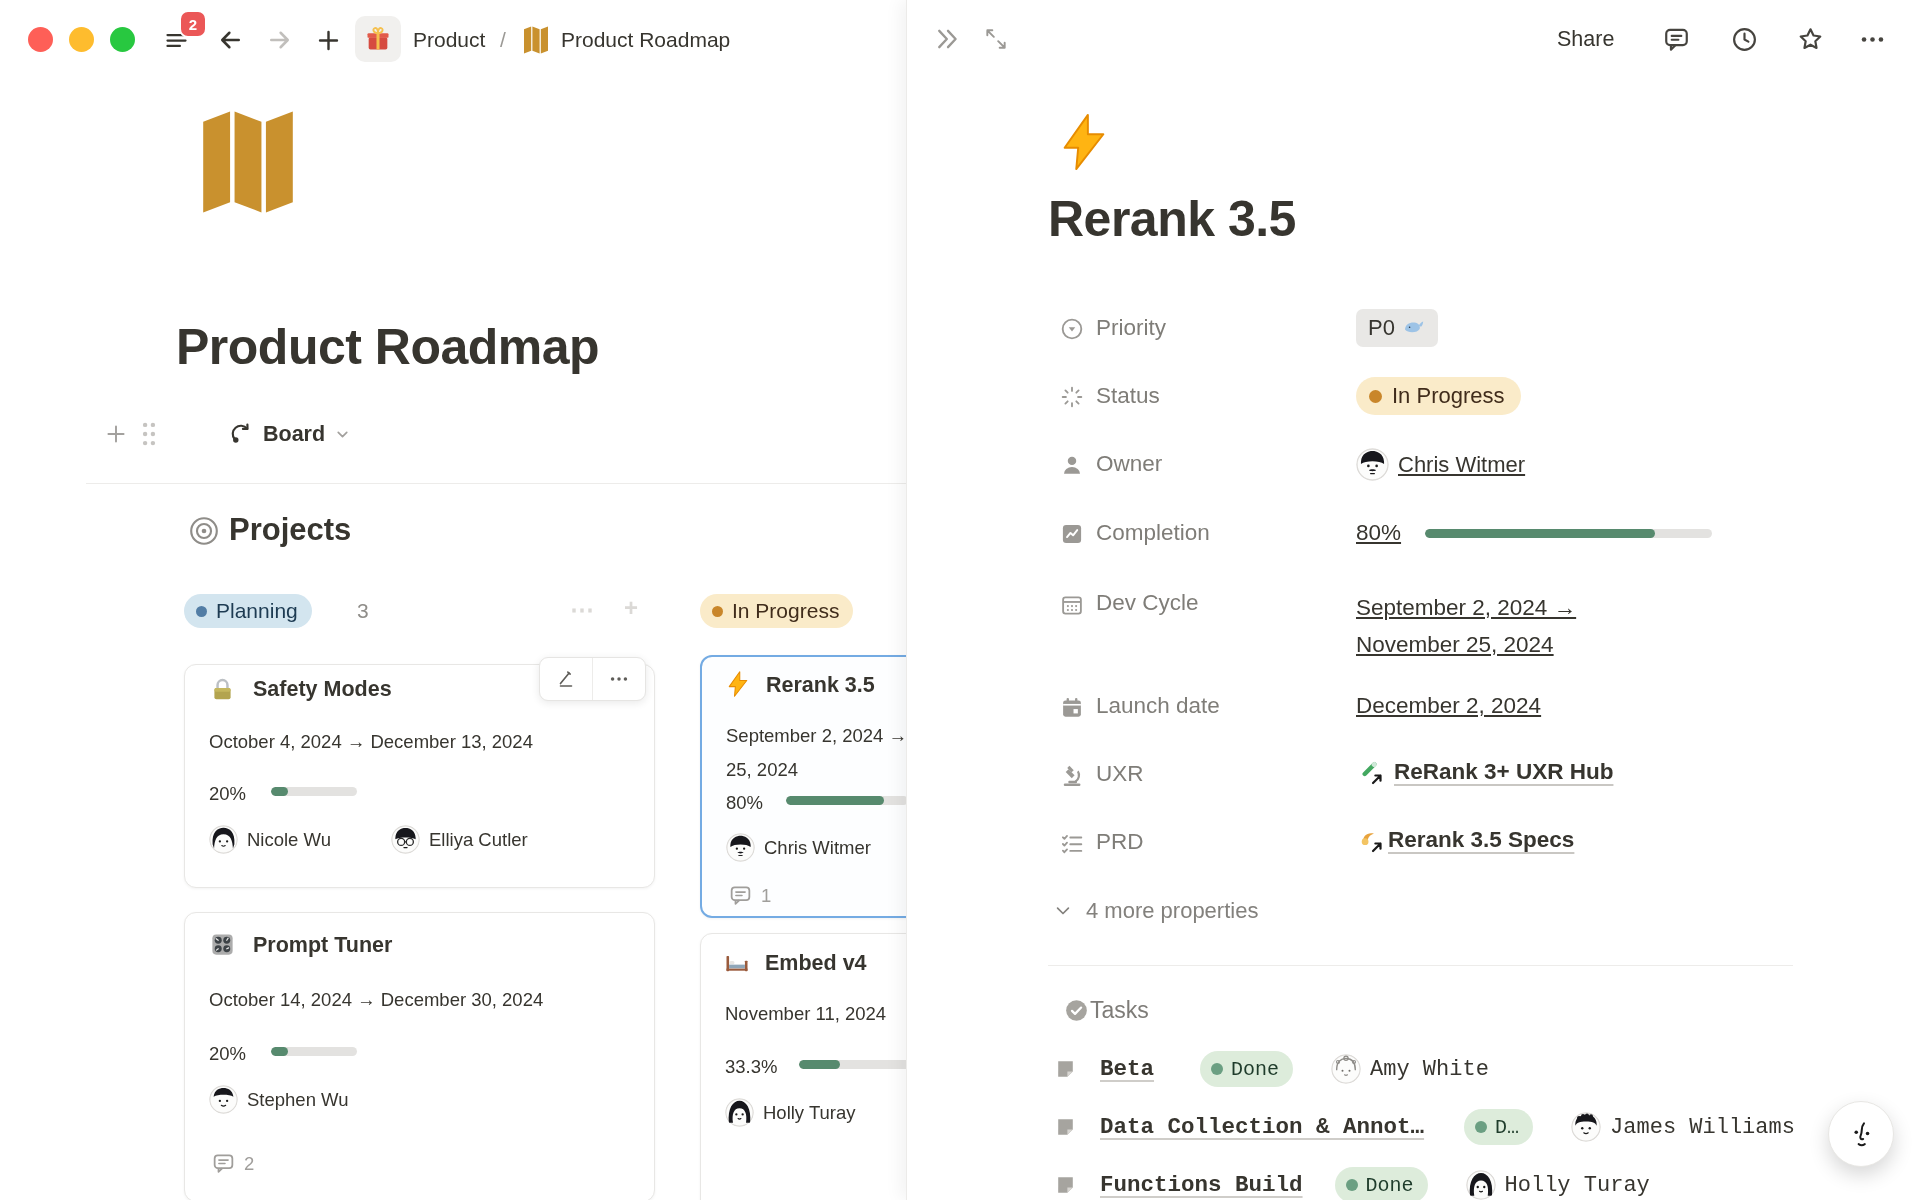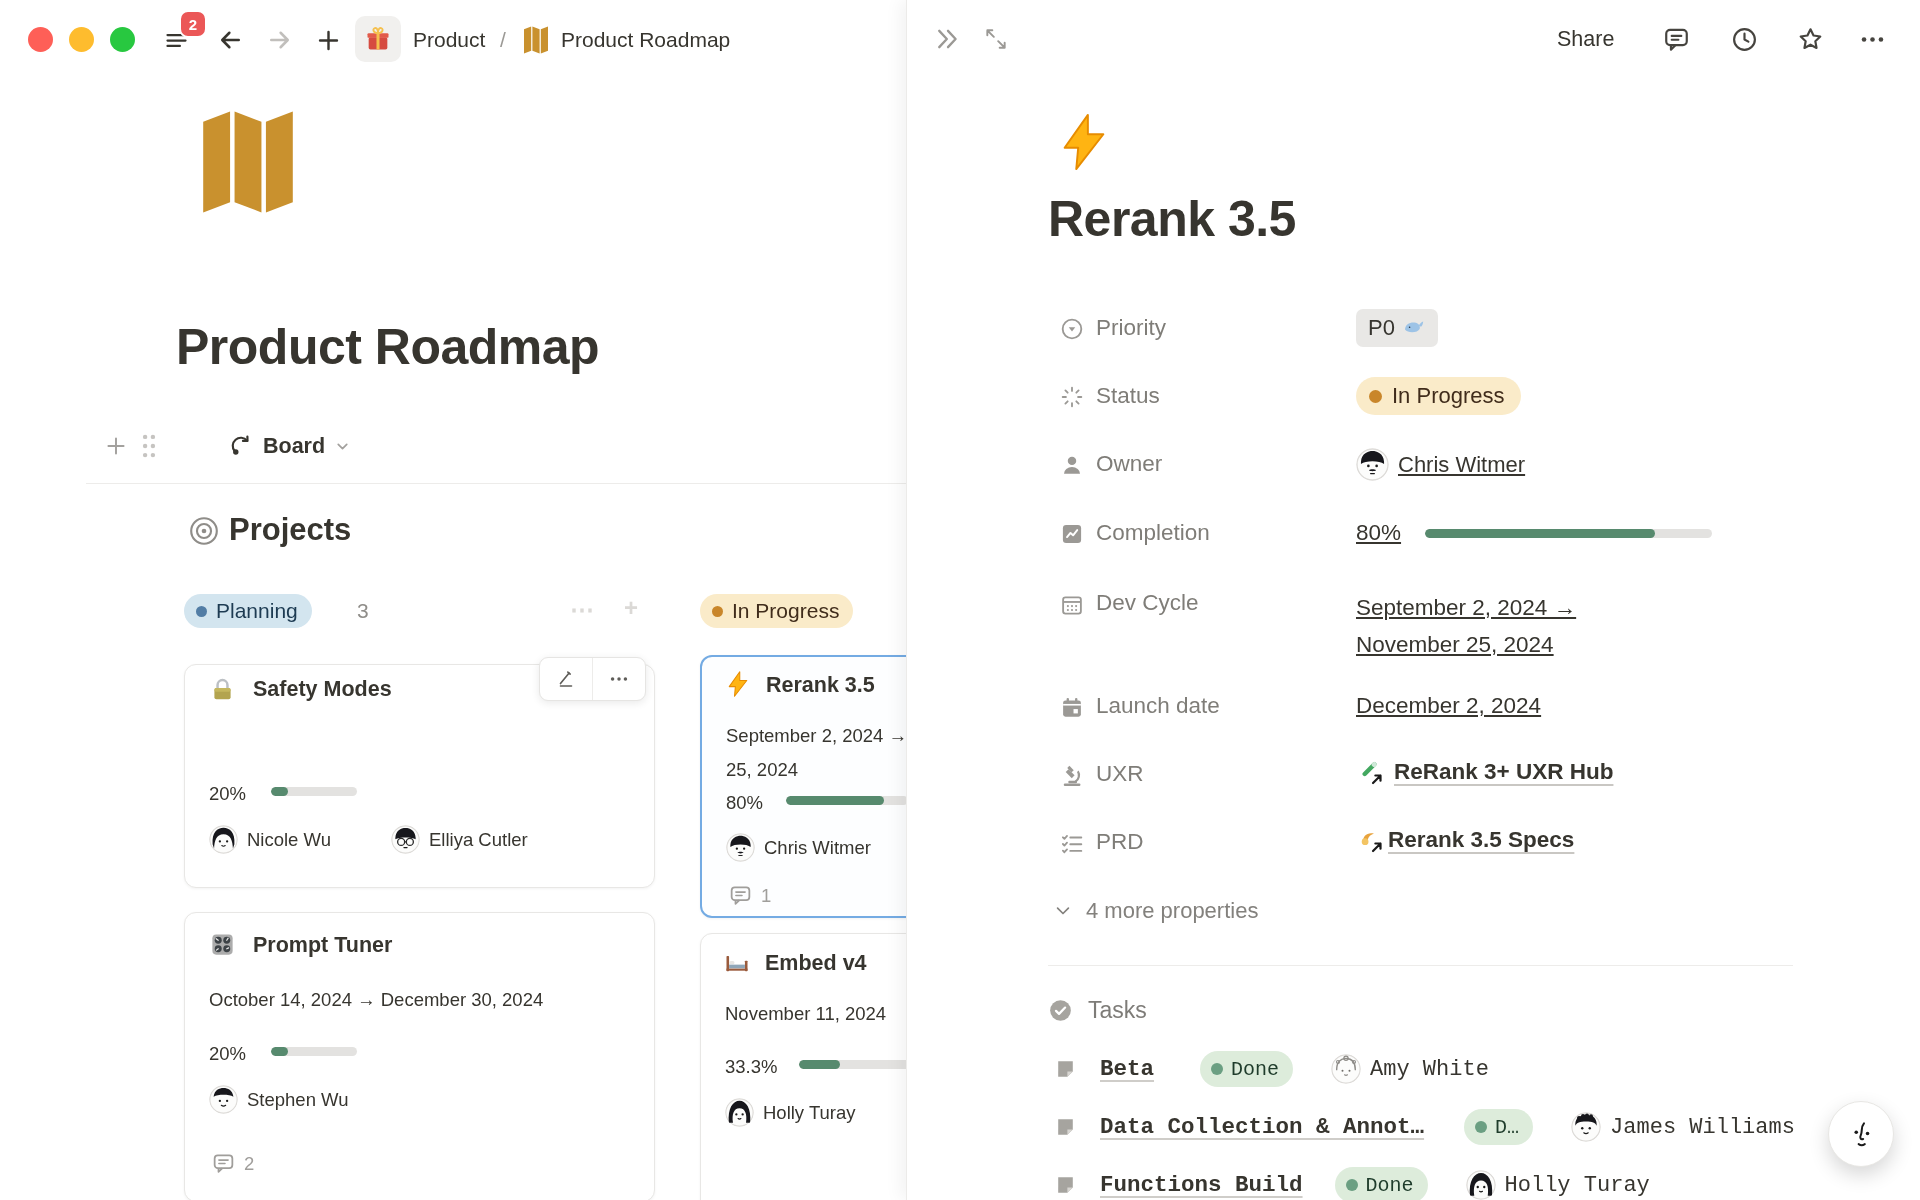--- a/index.html
+++ b/index.html
@@ -13,21 +13,21 @@
   .badge { position:absolute; left:179px; top:10px; width:28px; height:28px; border-radius:9px;
     background:#EB5757; border:2.5px solid #fff; color:#fff; font-size:15px; font-weight:bold;
     display:flex; align-items:center; justify-content:center; z-index:3; }
   .crumb { position:absolute; top:27px; height:26px; display:flex; align-items:center;
     font-size:21px; font-weight:500; color:#37352F; cursor:pointer; }
   .crumb-sep { font-weight:400; color:#9B9995; }
 
   
   .page-title { position:absolute; left:176px; top:318px; font-size:50px; font-weight:700;
     letter-spacing:-0.5px; color:#37352F; }
-  .view-row { position:absolute; top:433px; display:flex; align-items:center; }
+  .view-row { position:absolute; top:421px; display:flex; align-items:center; }
   .divider-h { position:absolute; height:1px; background:#EDECEA; }
   .section-title { position:absolute; left:229px; top:512px; font-size:31px; font-weight:700; }
 
   
   .pill-col { position:absolute; top:594px; height:34px; border-radius:17px; display:flex;
     align-items:center; padding:0 14px 0 12px; gap:9px; font-size:21px; font-weight:500; cursor:pointer; }
   .pill-dot { width:11px; height:11px; border-radius:50%; }
   .col-count { position:absolute; top:599px; font-size:21px; color:#8F8D89; }
   .faint { color:#DBD9D6; font-size:24px; font-weight:bold; letter-spacing:2px; }
 
@@ -274,20 +274,21 @@
     </div>
     <div class="tbsep"></div>
     <div class="tbb">
       <svg width="22" height="22" viewBox="0 0 24 24">
         <circle cx="5" cy="12" r="1.9" fill="#5F5D59"></circle>
           <circle cx="12" cy="12" r="1.9" fill="#5F5D59"></circle>
           <circle cx="19" cy="12" r="1.9" fill="#5F5D59"></circle>
       </svg>
     </div>
   </div>
+  <div class="card-date" style="left:24px;top:60px">October 4, 2024 → December 13, 2024</div>
   <div class="card-pct" style="left:24px;top:118px">20%</div>
   <div class="bar" style="left:86px;top:122px;width:86px">
     <div class="fill" style="width: 20%;"></div>
   </div>
   <div class="person" style="left:24px;top:160px">
     <svg class="av" width="29" height="29" viewBox="0 0 24 24">
         <use href="#av-nicole"></use>
       </svg>
     <span>Nicole Wu</span>
   </div>
@@ -583,21 +584,21 @@
 
   <div class="abs" style="left:146px;top:898px;display:flex;align-items:center;gap:13px;color:#83817D;font-size:22px;cursor:pointer">
     <svg width="20" height="20" viewBox="0 0 24 24">
       <path d="M5.5 8.5 L12 15 L18.5 8.5" stroke="#83817D" stroke-width="2" fill="none" stroke-linecap="round" stroke-linejoin="round"></path>
     </svg>
     <span>4 more properties</span>
   </div>
 
   <div class="divider-h" style="left:141px;top:965px;width:745px"></div>
 
-  <div class="abs" style="left:140px;top:997px;display:flex;align-items:center;gap:14px">
+  <div class="abs" style="left:156px;top:997px;display:flex;align-items:center;">
     <svg width="27" height="27" viewBox="0 0 24 24">
       <circle cx="12" cy="12" r="9.2" fill="#A6A49F"></circle>
       <path d="M8 12.3 L10.7 15 L16.1 9.4" stroke="#fff" stroke-width="2" fill="none" stroke-linecap="round" stroke-linejoin="round"></path>
     </svg>
     <span style="font-size:23px;color:#7E7C78;font-weight:500">Tasks</span>
   </div>
 
   <div class="task-row" style="left:146px;top:1051px;gap:22px">
     <svg width="25" height="25" viewBox="0 0 24 24">
       <path d="M5 4 H19 V13.8 L13.8 19 H5 Z" fill="#A6A49F"></path>

